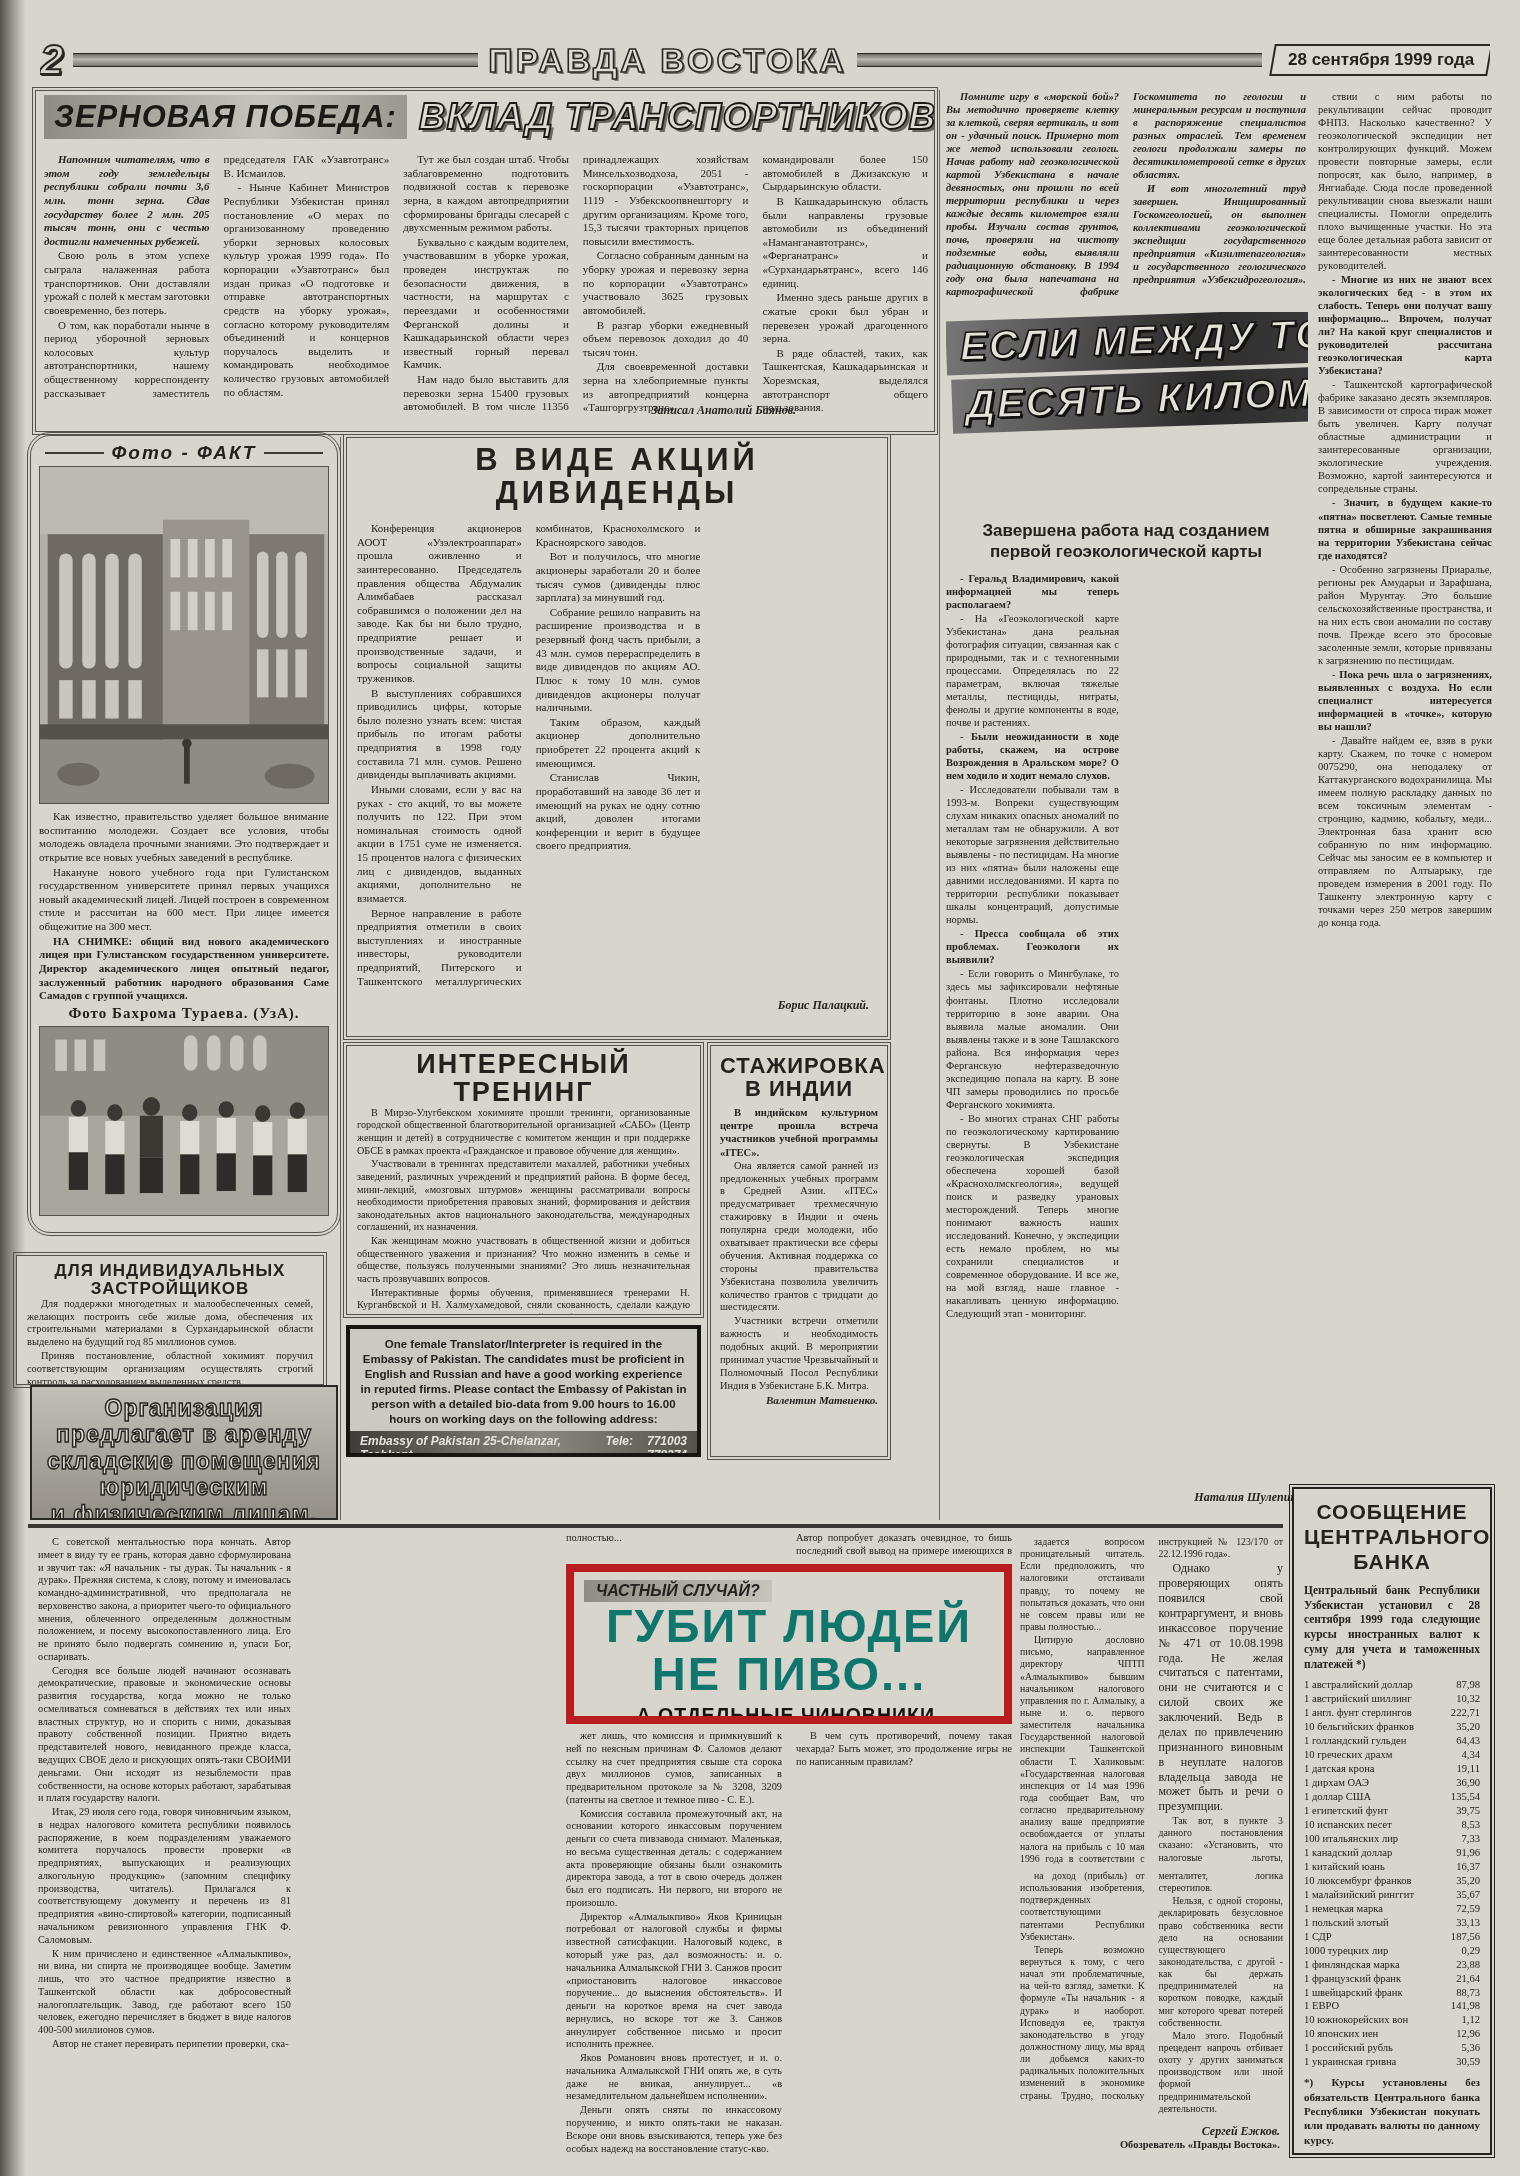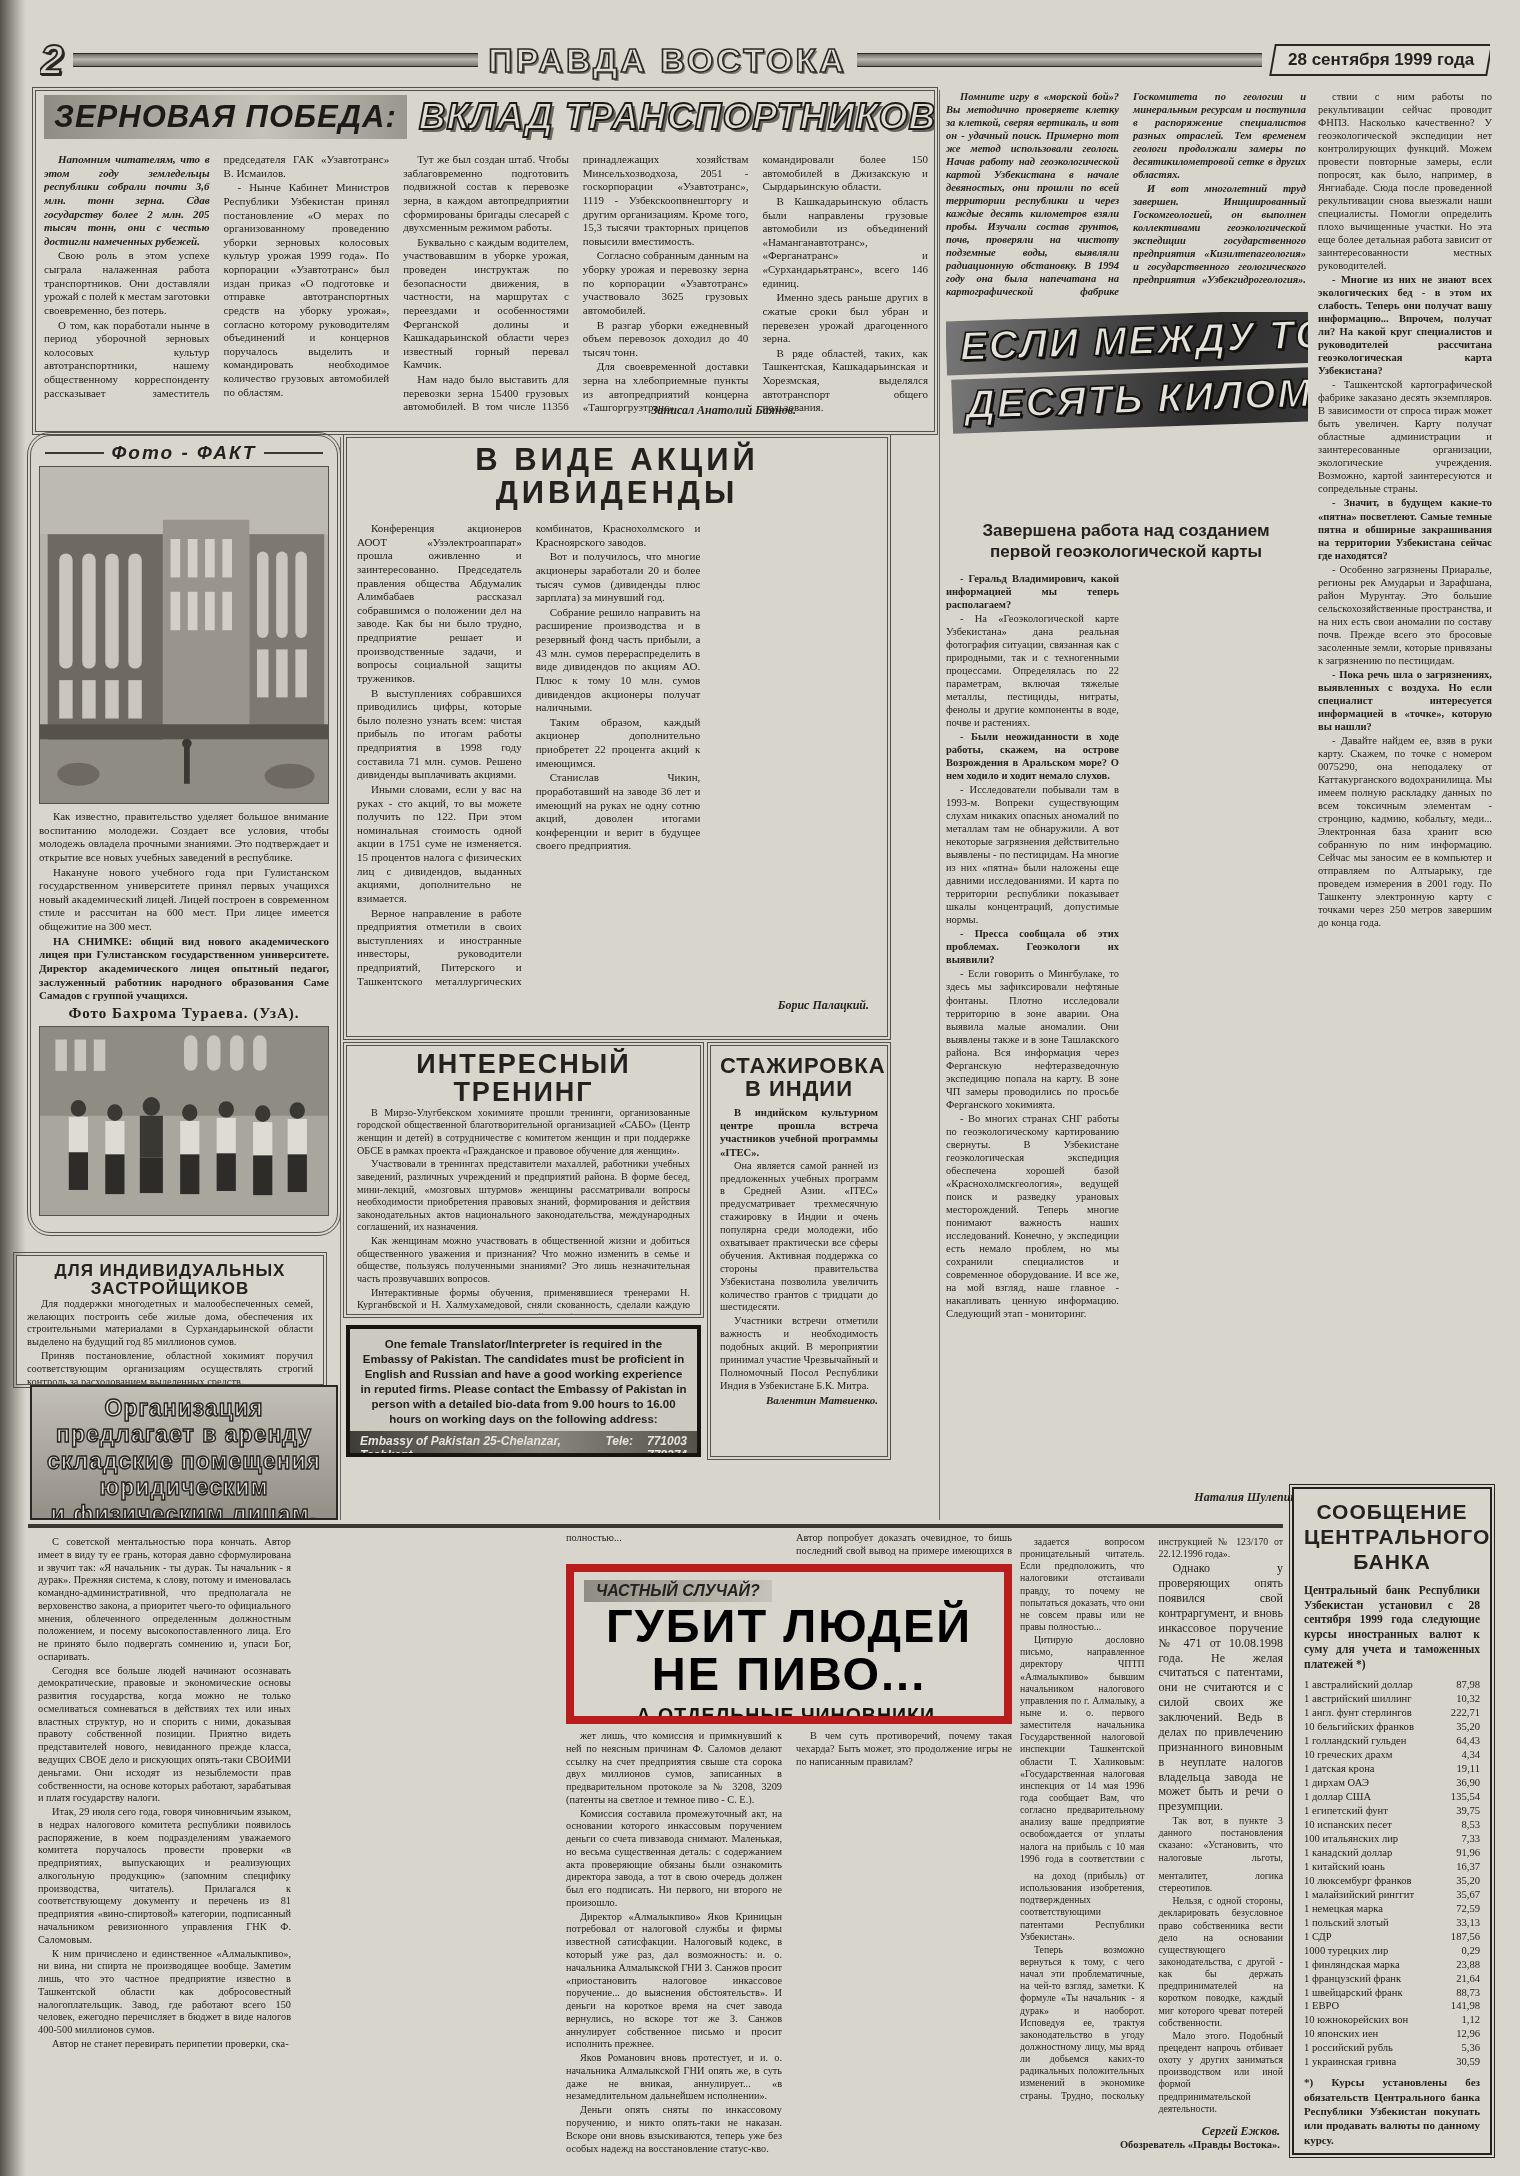--- a/index.html
+++ b/index.html
@@ -82,21 +82,21 @@
   .pak .strip { background:linear-gradient(90deg,#3f3d38,#8b887f 55%,#55524a); color:#e6e3db;
     font-family:"Liberation Sans",sans-serif; font-style:italic; font-weight:700; font-size:12px;
     display:flex; justify-content:space-between; padding:3px 10px; }
   .pak .strip .r { text-align:right; }
 
   .beer-box { border:8px solid #b91c1c; background:#d8d5cc; }
   .beer-kick { display:inline-block; background:linear-gradient(90deg,#8f8c84,#c6c3bb);
     font-family:"Liberation Sans",sans-serif; font-weight:900; font-size:16px; font-style:italic;
     padding:2px 12px; margin:8px 0 0 10px; }
   .beer-main { font-family:"Liberation Sans",sans-serif; font-weight:900; font-size:47px;
-    text-align:center; letter-spacing:2px; line-height:1.02; color:#000000; }
+    text-align:center; letter-spacing:2px; line-height:1.02; color:#0f766e; }
   .beer-sub { font-family:"Liberation Sans",sans-serif; font-weight:900; font-size:19.5px;
     text-align:center; letter-spacing:1px; margin:6px 4px 10px; color:#17150f; }
   .small-cols .para { font-size:10.3px; }
 
   .bank { border:2px solid #24221f; outline:1px solid #24221f; outline-offset:2px;
     background:#d8d5cc; padding:10px 10px 6px; }
   .bank-title { font-weight:800; font-size:21px; text-align:center; line-height:1.2;
     font-family:"Liberation Sans",sans-serif; letter-spacing:1px; }
   .bank-lead { font-weight:700; font-size:11.5px; text-align:justify; margin:8px 0 6px; line-height:1.3; }
   .rate-row { display:flex; justify-content:space-between; font-size:10.6px; line-height:1.32; }

